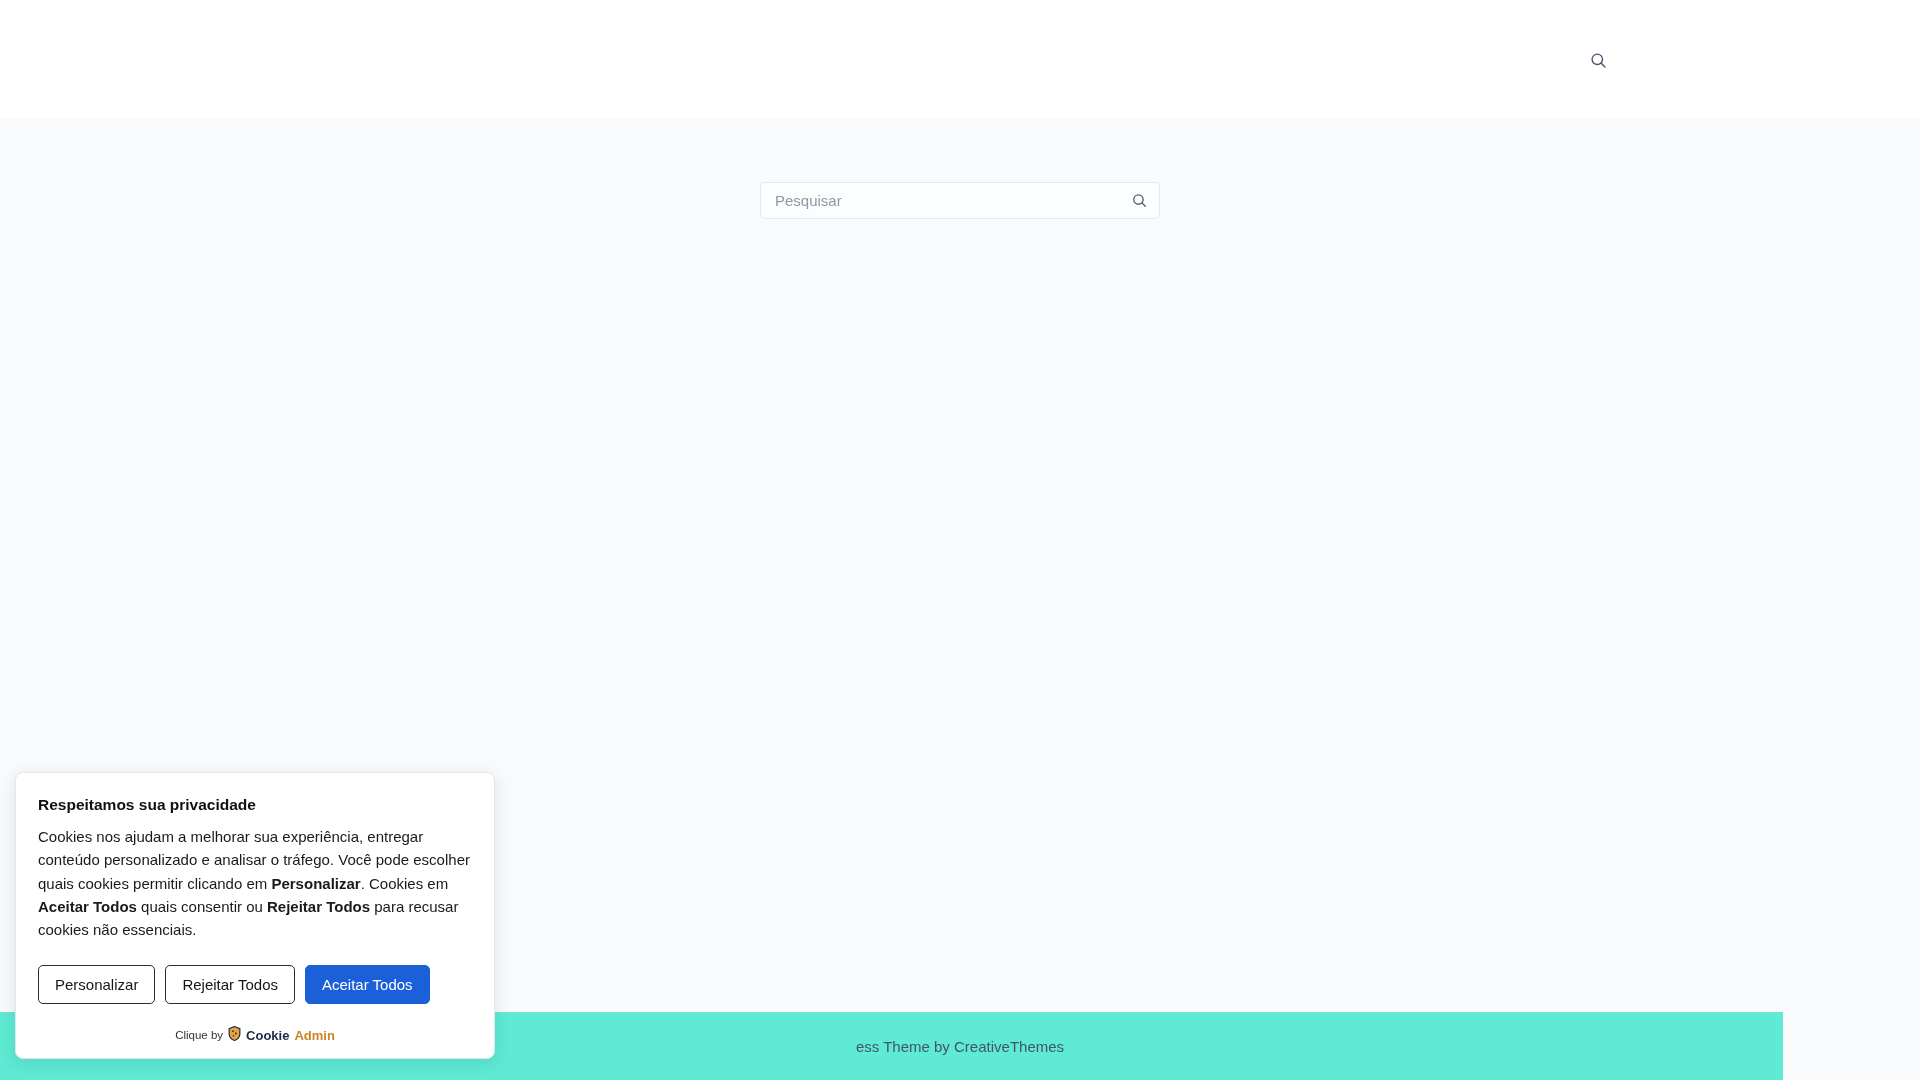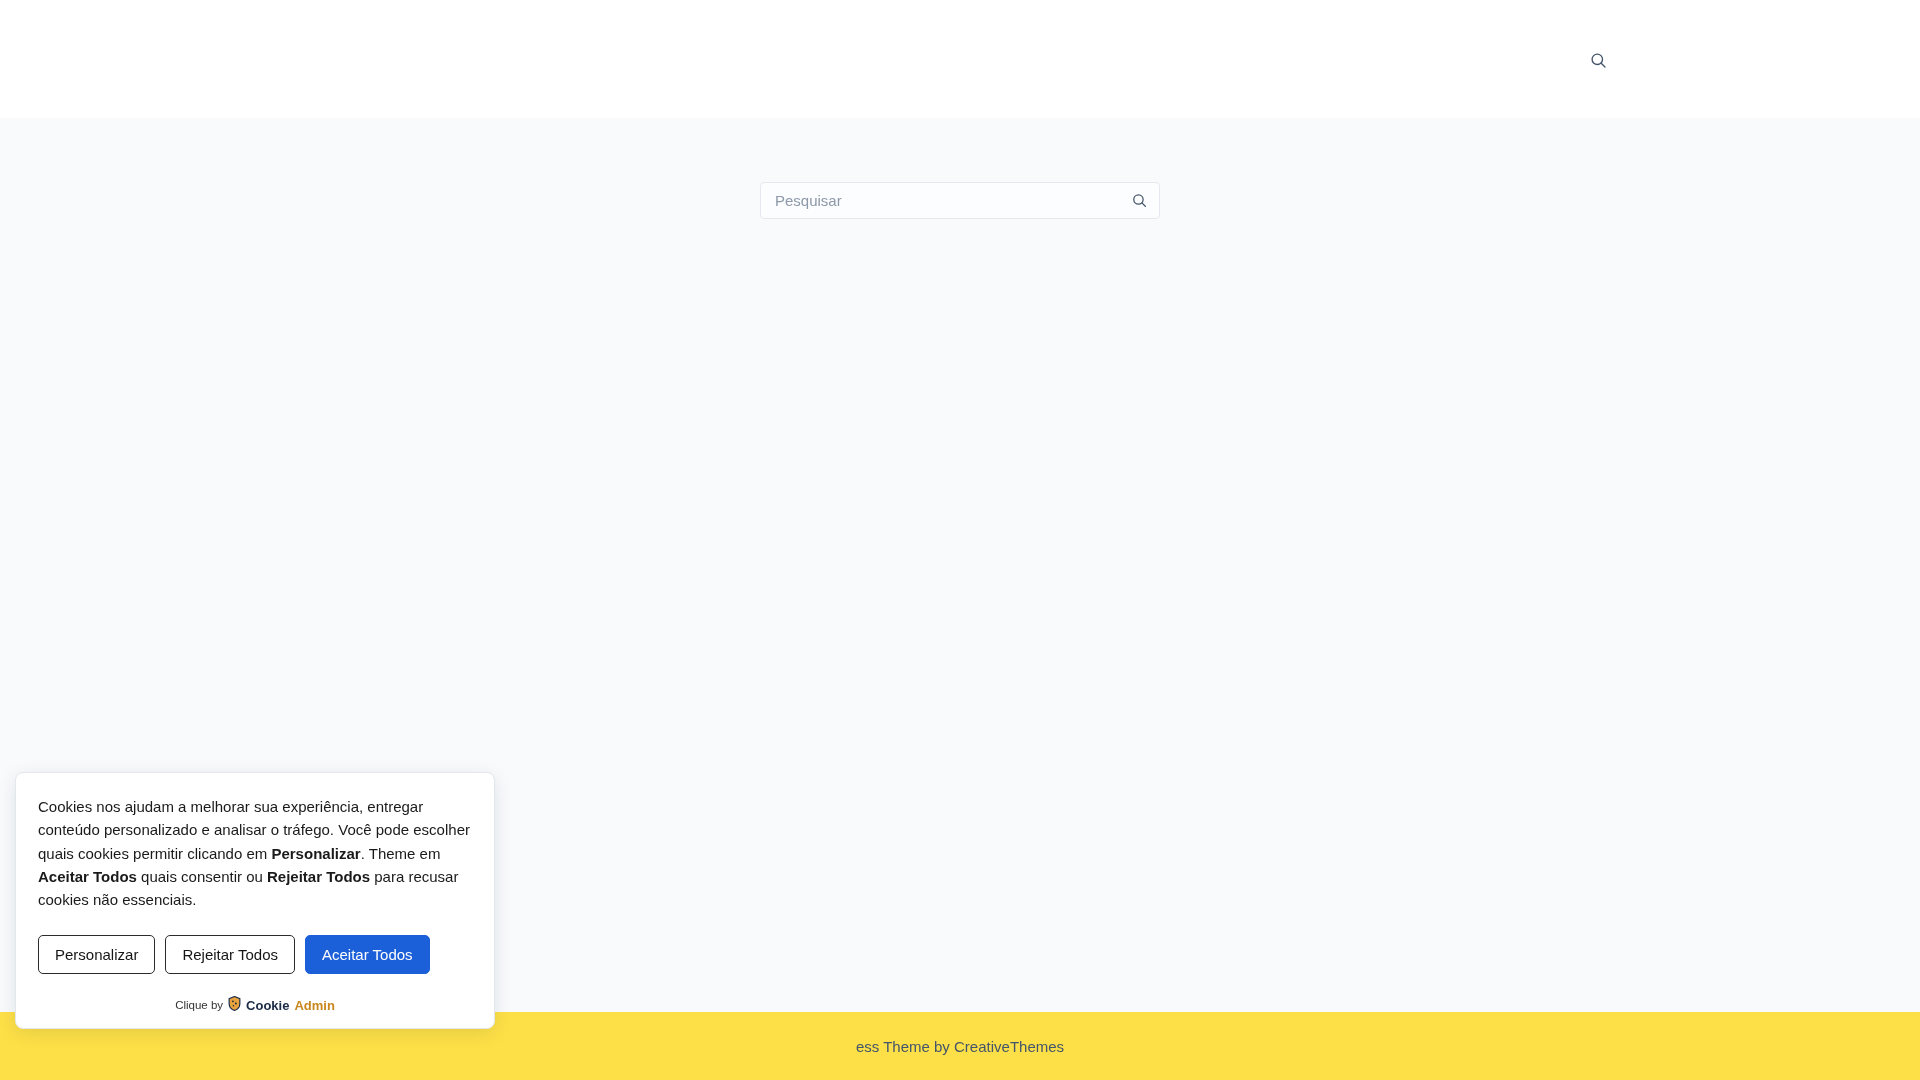--- a/index.html
+++ b/index.html
@@ -99,23 +99,23 @@
     cursor: pointer;
     color: #44546b;
   }
   .search-submit svg { display:block; }
 
   
   .site-footer {
     position: absolute;
     left: 0;
     top: 1012px;
-    width: 1920px;
+    width: 1783px;
     height: 68px;
-    background: #fde047;
+    background: #5eead4;
   }
   .footer-credit {
     position: absolute;
     top: 34px;
     left: 0;
     width: 1920px;
     transform: translateY(-50%);
     text-align: center;
     font-size: 15px;
     color: #44546b;
@@ -226,22 +226,23 @@
       </button>
     </form>
   </div>
 </main>
 
 <footer class="site-footer">
   <div class="footer-credit">ess Theme by CreativeThemes</div>
 </footer>
 
 <section class="cookie-banner">
-
-  <p class="cookie-body"><span>Cookies nos ajudam a melhorar sua experiência, entregar conteúdo personalizado e analisar o tráfego. Você pode escolher quais cookies permitir clicando em </span><b>Personalizar</b><span>. Theme em </span><b>Aceitar Todos</b><span> quais consentir ou </span><b>Rejeitar Todos</b><span> para recusar cookies não essenciais.</span></p>
+  <h2 class="cookie-title">Respeitamos sua privacidade</h2>
+
+  <p class="cookie-body"><span>Cookies nos ajudam a melhorar sua experiência, entregar conteúdo personalizado e analisar o tráfego. Você pode escolher quais cookies permitir clicando em </span><b>Personalizar</b><span>. Cookies em </span><b>Aceitar Todos</b><span> quais consentir ou </span><b>Rejeitar Todos</b><span> para recusar cookies não essenciais.</span></p>
 
   <div class="cookie-actions">
     <button class="btn btn-outline">Personalizar</button>
     <button class="btn btn-outline">Rejeitar Todos</button>
     <button class="btn btn-primary">Aceitar Todos</button>
   </div>
 
   <div class="cookie-powered">
     <span class="powered-label">Clique by</span>
     <span class="brand">

